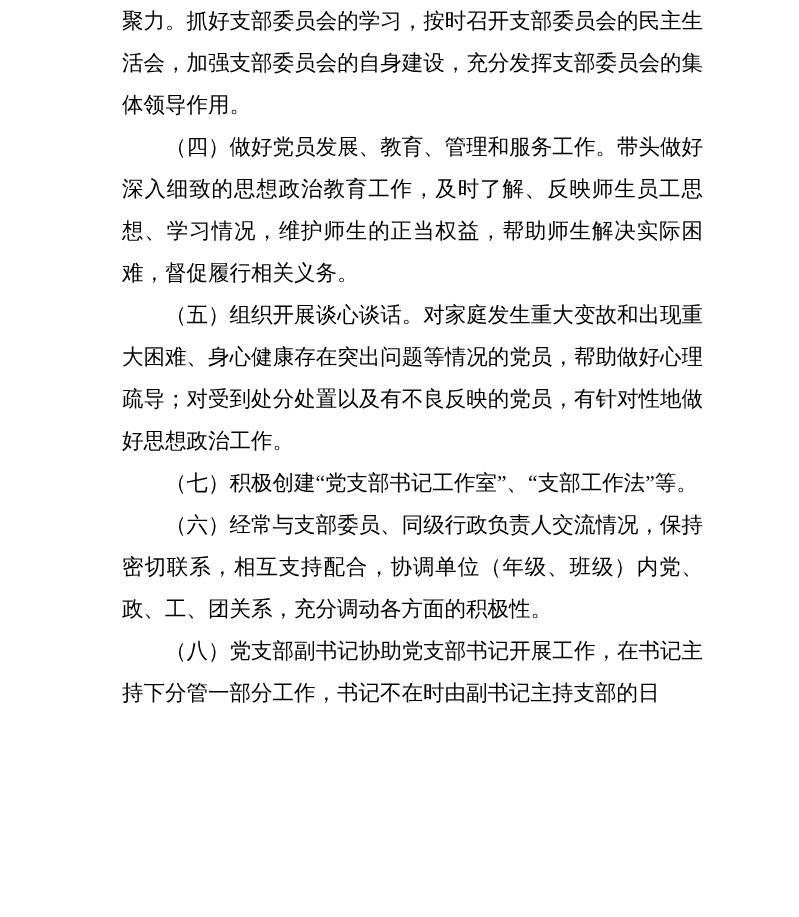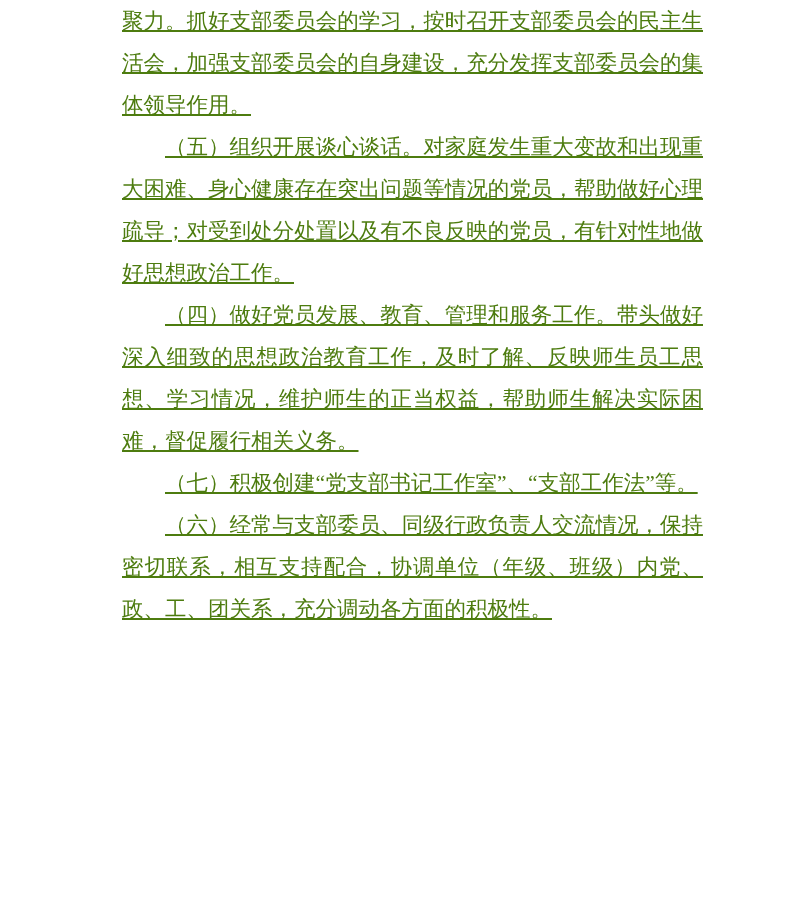--- a/index.html
+++ b/index.html
@@ -32,21 +32,22 @@
     padding: 0;
   }
   .text-block p.indent {
     text-indent: 2em;
   }
 </style>
 </head>
 <body>
 
 <div class="page" style="background: rgb(255, 255, 255);">
-  <div class="text-block" style="color: #4d7c0f; text-decoration: underline;">
+  <div class="text-block" style="color: #000000;">
 
   <p>聚力。抓好支部委员会的学习，按时召开支部委员会的民主生活会，加强支部委员会的自身建设，充分发挥支部委员会的集体领导作用。</p>
+      <p class="indent">（四）做好党员发展、教育、管理和服务工作。带头做好深入细致的思想政治教育工作，及时了解、反映师生员工思想、学习情况，维护师生的正当权益，帮助师生解决实际困难，督促履行相关义务。</p>
       <p class="indent">（五）组织开展谈心谈话。对家庭发生重大变故和出现重大困难、身心健康存在突出问题等情况的党员，帮助做好心理疏导；对受到处分处置以及有不良反映的党员，有针对性地做好思想政治工作。</p>
-      <p class="indent">（四）做好党员发展、教育、管理和服务工作。带头做好深入细致的思想政治教育工作，及时了解、反映师生员工思想、学习情况，维护师生的正当权益，帮助师生解决实际困难，督促履行相关义务。</p>
       <p class="indent">（七）积极创建“党支部书记工作室”、“支部工作法”等。</p>
       <p class="indent">（六）经常与支部委员、同级行政负责人交流情况，保持密切联系，相互支持配合，协调单位（年级、班级）内党、政、工、团关系，充分调动各方面的积极性。</p>
+      <p class="indent">（八）党支部副书记协助党支部书记开展工作，在书记主持下分管一部分工作，书记不在时由副书记主持支部的日</p>
     </div>
 </div>
 
 </body></html>

